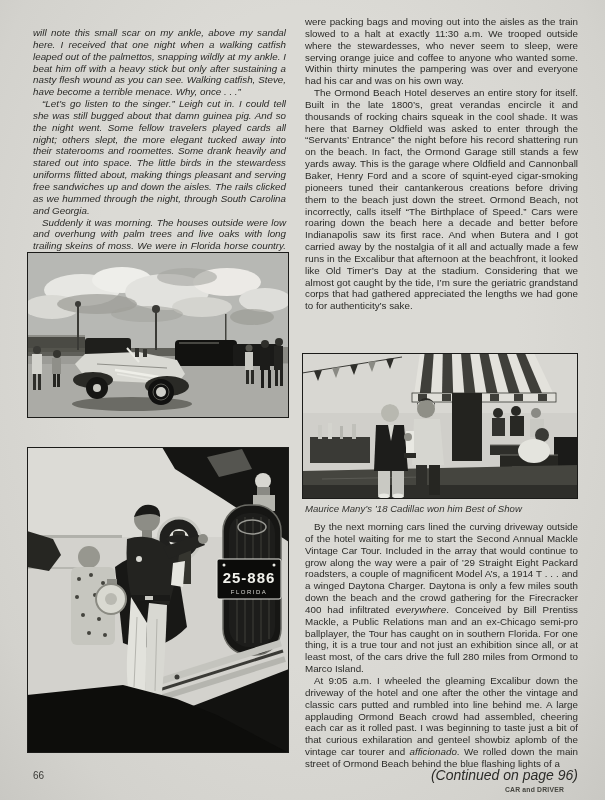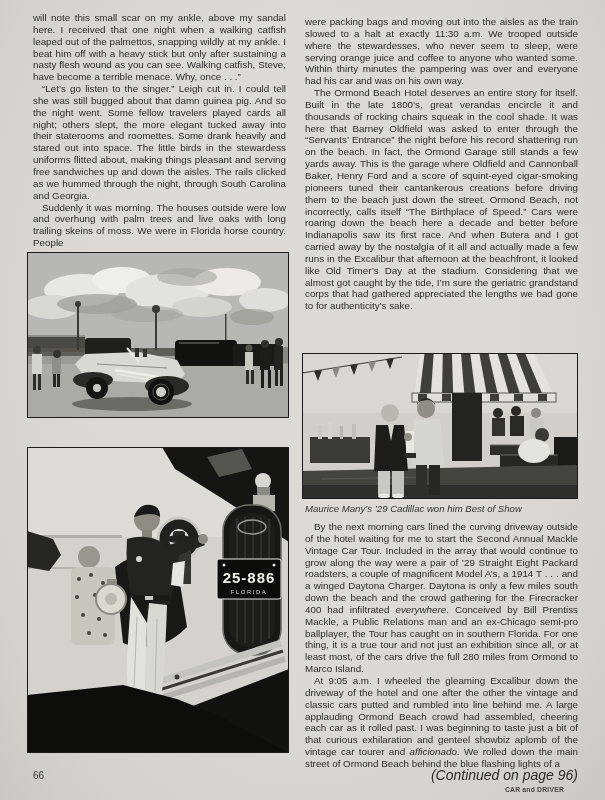--- a/index.html
+++ b/index.html
@@ -13,21 +13,21 @@
     background:radial-gradient(ellipse at 50% 42%,#dbdad5 50%,#d3d2cd 82%,#c9c8c3 100%);
   }
   .col{
     position:absolute;
     font-size:9.8px;line-height:11.85px;color:#2b2b28;
     text-align:justify;letter-spacing:0px;
   }
   .col p{margin:0;}
   .col p.ind{text-indent:9px;}
   .it{font-style:italic;margin-top:45px;}
-  #left-col{left:33px;top:12px;width:253px;}
+  #left-col{left:33px;top:27px;width:253px;font-style:italic;}
   #right-col-top{left:305px;top:16px;width:273px;}
   #right-col-bottom{left:305px;top:521px;width:273px;}
   .photo{position:absolute;line-height:0;}
   #photo1{left:27px;top:252px;width:262px;height:166px;}
   #photo2{left:27px;top:447px;width:262px;height:306px;}
   #photo3{left:302px;top:353px;width:276px;height:146px;}
   .caption{
     position:absolute;font-size:9.6px;font-style:italic;color:#33332f;line-height:11px;
   }
   #caption-right{left:305px;top:503px;width:273px;}
@@ -300,21 +300,21 @@
       <circle cx="106" cy="84" r="4" fill="#8d8d86"></circle>
       <rect x="114" y="112" width="11" height="30" fill="#2e2e2a"></rect>
       <rect x="127" y="112" width="11" height="30" fill="#262622"></rect>
 
       <circle cx="240" cy="82" r="7" fill="#3a3a36"></circle>
       <ellipse cx="232" cy="98" rx="16" ry="12" fill="#e4e4de"></ellipse>
       <rect x="0.5" y="0.5" width="275" height="145" fill="none" stroke="#1b1b19" stroke-width="1"></rect>
     </svg>
   </div>
 
-  <div class="caption" id="caption-right">Maurice Many’s ’29 Cadillac won him Best of Show</div>
+  <div class="caption" id="caption-right">Maurice Many’s ’18 Cadillac won him Best of Show</div>
 
   <div class="col" id="right-col-bottom">
     <p class="ind"><span>By the next morning cars lined the curving driveway outside of the hotel waiting for me to start the Second Annual Mackle Vintage Car Tour. Included in the array that would continue to grow along the way were a pair of ’29 Straight Eight Packard roadsters, a couple of magnificent Model A’s, a 1914 T . . . and a winged Daytona Charger. Daytona is only a few miles south down the beach and the crowd gathering for the Firecracker 400 had infiltrated </span><span class="it">everywhere</span><span>. Conceived by Bill Prentiss Mackle, a Public Relations man and an ex-Chicago semi-pro ballplayer, the Tour has caught on in southern Florida. For one thing, it is a true tour and not just an exhibition since all, or at least most, of the cars drive the full 280 miles from Ormond to Marco Island.</span></p>
     <p class="ind"><span>At 9:05 a.m. I wheeled the gleaming Excalibur down the driveway of the hotel and one after the other the vintage and classic cars putted and rumbled into line behind me. A large applauding Ormond Beach crowd had assembled, cheering each car as it rolled past. I was beginning to taste just a bit of that curious exhilaration and genteel showbiz aplomb of the vintage car tourer and </span><span class="it">afficionado</span><span>. We rolled down the main street of Ormond Beach behind the blue flashing lights of a</span></p>
     <div class="continued">(Continued on page 96)</div>
     <div class="magfoot">CAR and DRIVER</div>
   </div>
 
 
   <div id="page-number">66</div>

